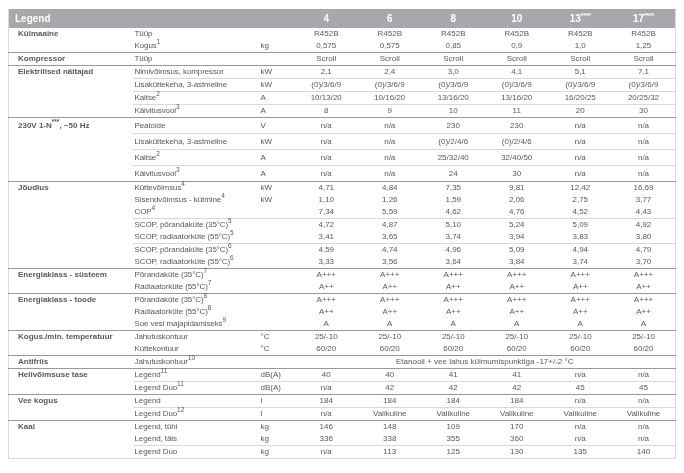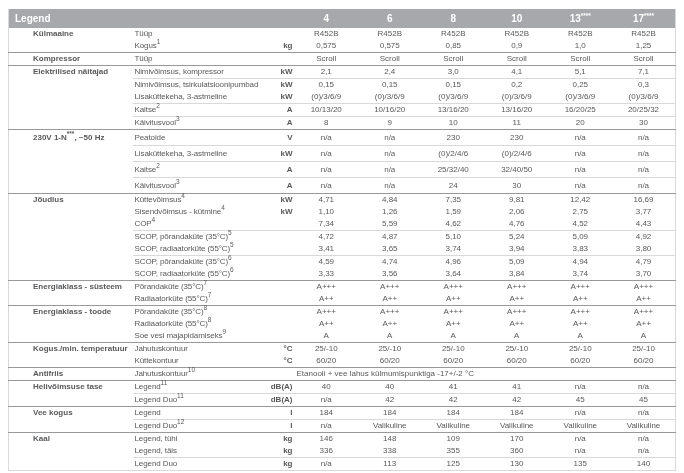--- a/index.html
+++ b/index.html
@@ -16,25 +16,25 @@
     border-right:1px solid var(--line,#d8d9da);
     border-bottom:1px solid var(--line,#d8d9da);
   }
   thead th{
     background:var(--header-bg,#a6a8ab);color:var(--header-text,#ffffff);
     font-size:10px;font-weight:bold;height:19px;padding:0 2px;
   }
   th.h-legend{text-align:left;padding-left:6px;}
   th.h-col{text-align:center;}
   td{padding:1px 2px;line-height:10px;vertical-align:top;}
-  td.c-label{font-weight:bold;padding-left:24px;white-space:nowrap;overflow:hidden;}
+  td.c-label{font-weight:bold;padding-left:9px;white-space:nowrap;overflow:hidden;}
   td.c-sub{padding-left:2px;white-space:nowrap;overflow:visible;letter-spacing:-0.1px;}
-  td.c-unit{text-align:right;white-space:nowrap;font-weight:bold;}
+  td.c-unit{text-align:left;white-space:nowrap;}
   td.c-val{text-align:center;white-space:nowrap;overflow:visible;}
-  td.c-span{text-align:left;}
+  td.c-span{text-align:center;}
   tr.gstart td{border-top:1px solid var(--sep,#97999b);}
   tr.rline td.c-sub,tr.rline td.c-unit,tr.rline td.c-val,tr.rline td.c-span{
     border-bottom:1px solid var(--line,#d8d9da);
   }
   tr.tall td{padding-top:2.5px;padding-bottom:2.5px;}
   sup{font-size:6.5px;line-height:0;vertical-align:super;letter-spacing:0;}
 </style>
 </head>
 <body>
 
@@ -100,31 +100,20 @@
           <td class="c-label">Elektrilised näitajad</td>
           <td class="c-sub">Nimivõimsus, kompressor</td>
           <td class="c-unit">kW</td>
           <td class="c-val">2,1</td>
           <td class="c-val">2,4</td>
           <td class="c-val">3,0</td>
           <td class="c-val">4,1</td>
           <td class="c-val">5,1</td>
           <td class="c-val">7,1</td>
         </tr>
-        <tr class="">
-          <td class="c-label"></td>
-          <td class="c-sub">Nimivõimsus, tsirkulatsioonipumbad</td>
-          <td class="c-unit">kW</td>
-          <td class="c-val">0,15</td>
-          <td class="c-val">0,15</td>
-          <td class="c-val">0,15</td>
-          <td class="c-val">0,2</td>
-          <td class="c-val">0,25</td>
-          <td class="c-val">0,3</td>
-        </tr>
         <tr class="rline">
           <td class="c-label"></td>
           <td class="c-sub">Lisaküttekeha, 3-astmeline</td>
           <td class="c-unit">kW</td>
           <td class="c-val">(0)/3/6/9</td>
           <td class="c-val">(0)/3/6/9</td>
           <td class="c-val">(0)/3/6/9</td>
           <td class="c-val">(0)/3/6/9</td>
           <td class="c-val">(0)/3/6/9</td>
           <td class="c-val">(0)/3/6/9</td>

